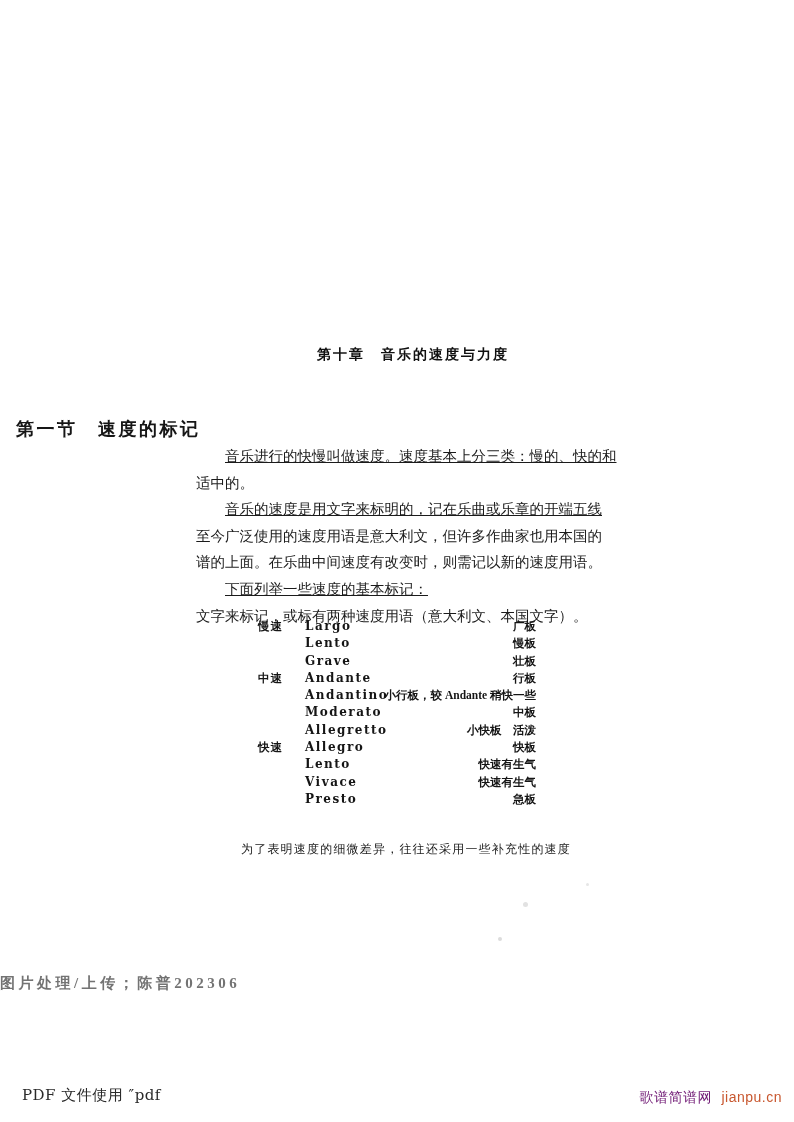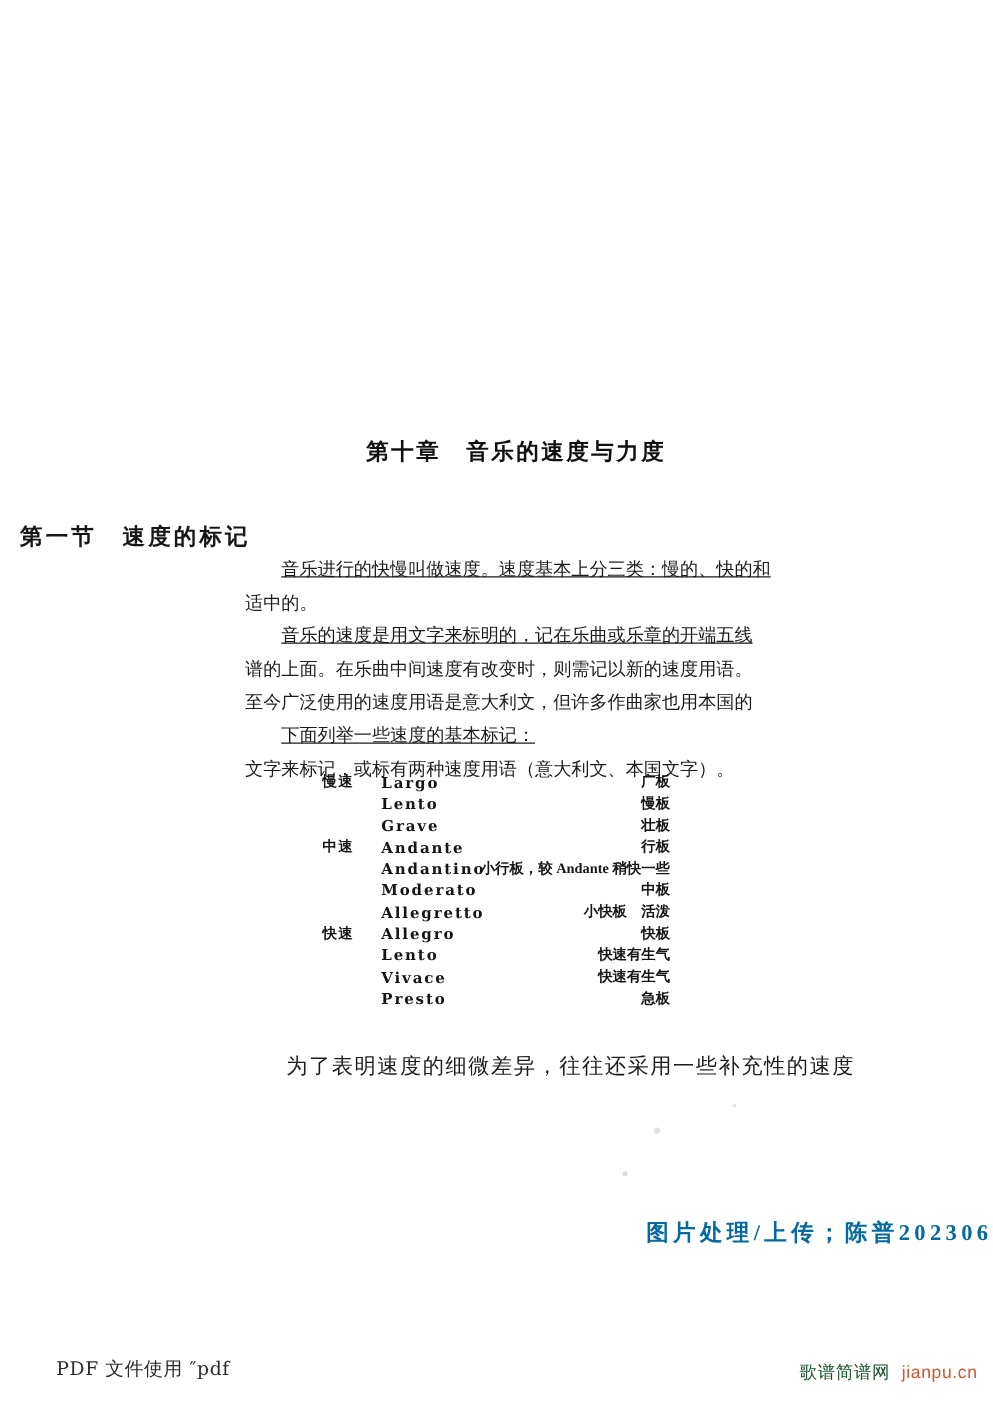--- a/index.html
+++ b/index.html
@@ -4,21 +4,21 @@
 <style>
   html,body { margin:0; padding:0; }
   body { background:#ffffff; font-family:"Liberation Serif", serif; }
   .page {
     position:relative; width:794px; height:1122px; margin:0 auto;
     background:#ffffff; overflow:hidden; color:#1b1b1b;
   }
   .chapter-title {
     position:absolute; top:337px; left:0; right:0; text-align:center;
     font-family:"Liberation Sans", sans-serif; font-weight:700;
-    font-size:18px; letter-spacing:2px; color:#101010; white-space:pre;padding-left:32px;
+    font-size:14px; letter-spacing:2px; color:#101010; white-space:pre;padding-left:32px;
   }
   .section-title {
     position:absolute; top:402px; left:0; right:0; text-align:left;
     font-family:"Liberation Serif", serif; font-weight:600;
     font-size:18px; letter-spacing:2.5px; color:#161616; white-space:pre;padding-left:16px;
   }
   .body-text {
     position:absolute; left:196px; top:443px; width:414px;
     font-size:14.5px; line-height:26.6px; font-weight:500; color:#1b1b1b;
   }
@@ -27,64 +27,63 @@
   .tempo-list { position:absolute; left:258px; top:618px; width:278px; }
   .tempo-row { position:relative; height:17.3px; line-height:17.3px;
     font-size:11.5px; font-weight:700; color:#151515; }
   .tempo-group { position:absolute; left:0; top:0; letter-spacing:1px; }
   .tempo-term {
     position:absolute; left:47px; top:0;
     font-family:"DejaVu Serif", serif; font-size:12px; letter-spacing:1.5px;
   }
   .tempo-meaning { position:absolute; right:0; top:0; white-space:nowrap; }
   .closing-line {
-    position:absolute; left:200px; top:841px; padding-left:29px;
-    font-size:17px; font-weight:500; letter-spacing:1.2px; white-space:nowrap;text-align:right;
+    position:absolute; left:212px; top:841px; padding-left:29px;
+    font-size:12px; font-weight:500; letter-spacing:1.2px; white-space:nowrap;text-align:right;
   }
   .page-number {
     position:absolute; top:861px; left:0; right:204px; text-align:right;
     font-family:"DejaVu Serif", serif; font-style:italic; font-weight:700;
     font-size:14px; letter-spacing:2px; color:#141414;
   }
   .credit-line {
-    position:absolute; top:974px; left:0; right:0; text-align:right;
-    font-size:18px; font-weight:600; letter-spacing:3.5px; color:#0369a1;
+    position:absolute; top:974px; left:0; right:0; text-align:left;
+    font-size:15px; font-weight:600; letter-spacing:3.5px; color:#737373;
   }
   .footer-left {
     position:absolute; left:22px; top:1086px;
     font-family:"DejaVu Serif", serif; font-size:15px; color:#2a2a2a;
     letter-spacing:0.5px;
-    margin-left:23px;
   }
   .footer-right {
     position:absolute; right:12px; top:1089px; font-size:14px;
     font-family:"Liberation Sans", sans-serif; letter-spacing:0.5px;
   }
-  .footer-site { color:#14532d; }
+  .footer-site { color:#701a75; }
   .footer-domain { color:#c8572f; margin-left:5px;text-align:right; }
   .speck { position:absolute; border-radius:50%; background:#d9d9d9; }
   .speck.s1 { left:523px; top:902px; width:5px; height:5px; background:#e2e2e2; }
   .speck.s2 { left:498px; top:937px; width:4px; height:4px; background:#dcdcdc; }
   .speck.s3 { left:586px; top:883px; width:3px; height:3px; background:#e6e6e6; }
 </style>
 </head>
 <body>
 
 <div class="page">
 
   <h1 class="chapter-title">第十章　音乐的速度与力度</h1>
 
   <h2 class="section-title">第一节　速度的标记</h2>
 
   <div class="body-text">
     <div class="body-line indent">音乐进行的快慢叫做速度。速度基本上分三类：慢的、快的和</div>
     <div class="body-line">适中的。</div>
     <div class="body-line indent">音乐的速度是用文字来标明的，记在乐曲或乐章的开端五线</div>
+    <div class="body-line">至今广泛使用的速度用语是意大利文，但许多作曲家也用本国的</div>
     <div class="body-line">谱的上面。在乐曲中间速度有改变时，则需记以新的速度用语。</div>
-    <div class="body-line">至今广泛使用的速度用语是意大利文，但许多作曲家也用本国的</div>
     <div class="body-line indent">下面列举一些速度的基本标记：</div>
     <div class="body-line">文字来标记，或标有两种速度用语（意大利文、本国文字）。</div>
   </div>
 
   <div class="tempo-list">
     <div class="tempo-row">
       <span class="tempo-group">慢速</span>
       <span class="tempo-term">Largo</span>
       <span class="tempo-meaning">广板</span>
     </div>

